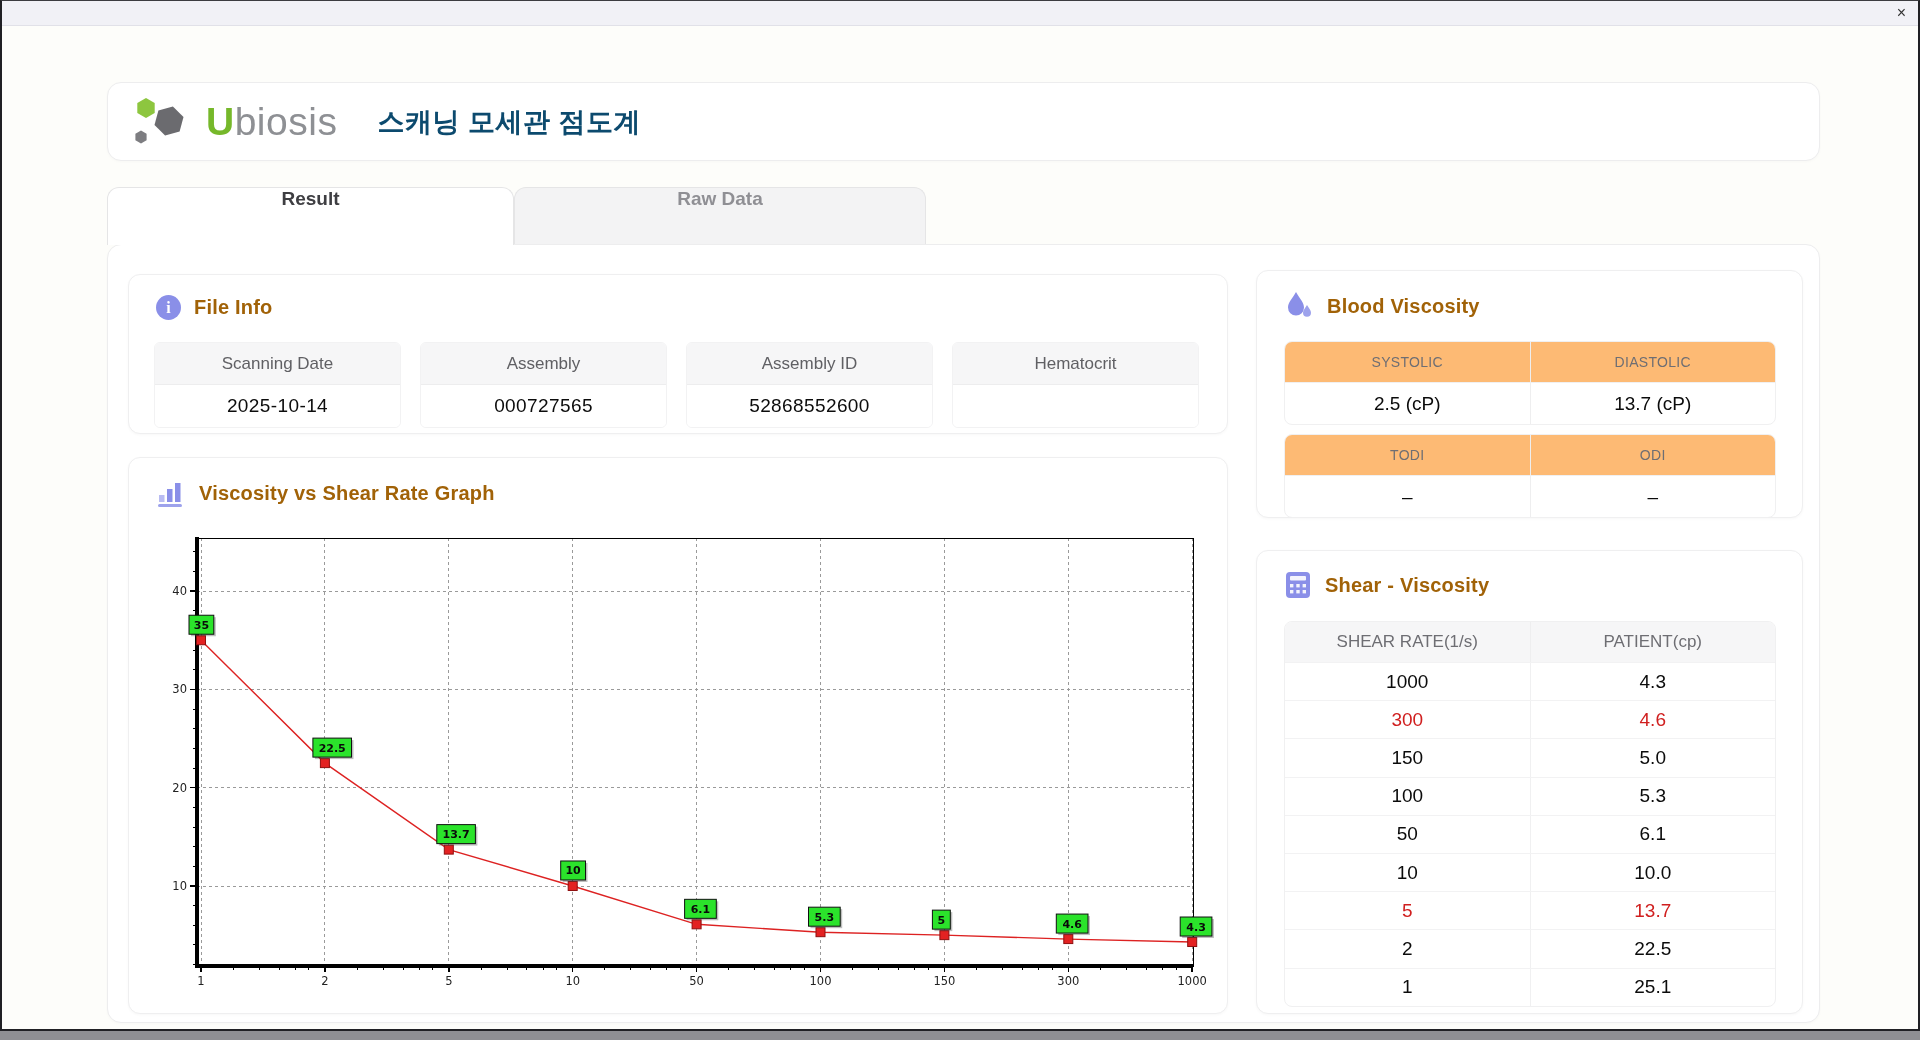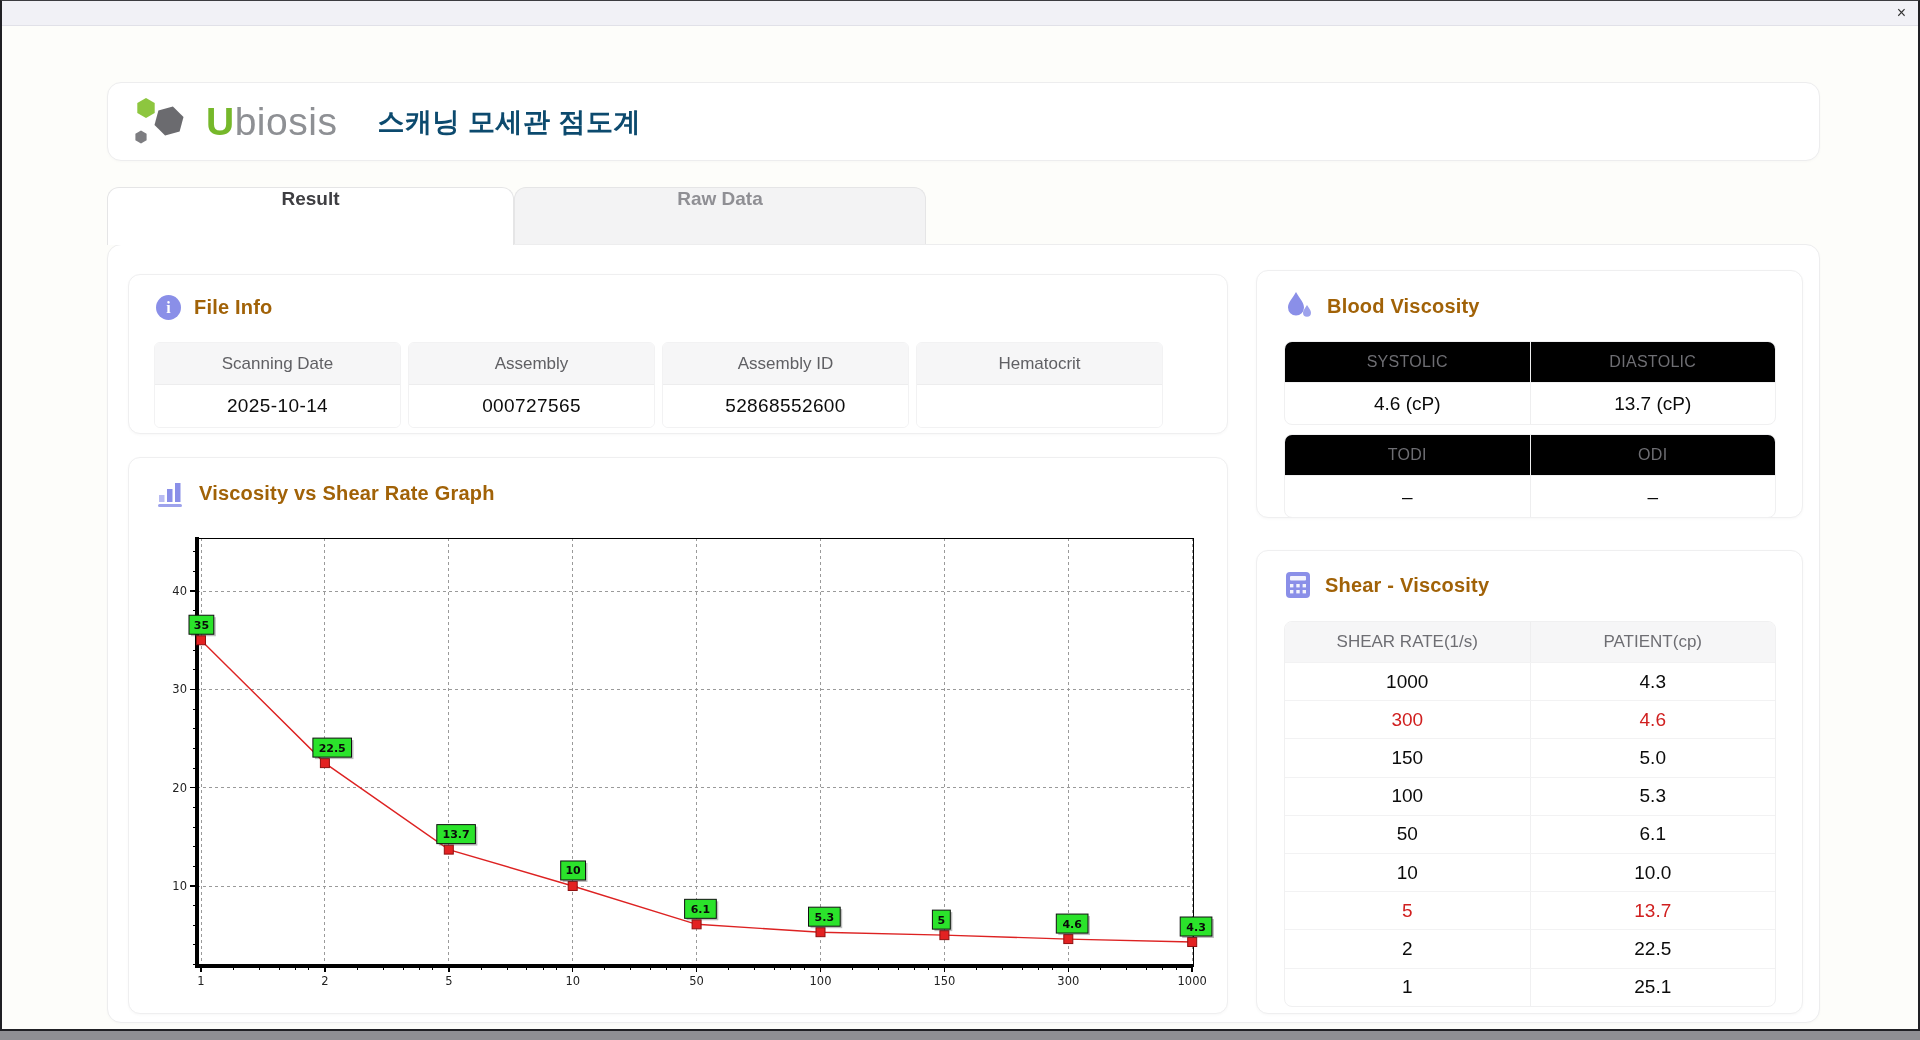--- a/index.html
+++ b/index.html
@@ -18,31 +18,31 @@
 #tab-result{left:105px;top:186px;width:407px;height:58px;background:#fff;color:#3e3e42;z-index:6}
 #tab-raw{left:512px;top:186px;width:412px;height:57px;background:#f3f3f4;color:#8f8f94;z-index:4}
 #content-card{left:105px;top:243px;width:1713px;height:779px;z-index:2}
 .subcard{position:absolute;background:#fff;border:1px solid #efeff0;border-radius:12px;box-shadow:0 1px 3px rgba(0,0,0,.03)}
 #file-card{left:20px;top:29px;width:1100px;height:160px}
 #graph-card{left:20px;top:212px;width:1100px;height:557px}
 #bv-card{left:1148px;top:25px;width:547px;height:248px}
 #sv-card{left:1148px;top:305px;width:547px;height:464px}
 .sec-head{position:absolute;left:27px;top:20px;display:flex;align-items:center;gap:13px}
 .sec-title{font-size:20px;font-weight:bold;color:#a16207;letter-spacing:.2px}
-.fields{position:absolute;left:25px;top:67px;display:flex;gap:7px}
+.fields{position:absolute;left:25px;top:67px;display:flex;gap:19px}
 .field{width:247px;border:1px solid #f2f2f3;border-radius:6px;overflow:hidden}
 .field-label{height:42px;background:#f6f6f7;color:#606064;font-size:17px;display:flex;align-items:center;justify-content:center;border-bottom:1px solid #ededee}
 .field-value{height:42px;background:#fff;font-size:19px;color:#0c0c0c;display:flex;align-items:center;justify-content:center;letter-spacing:.4px}
 .info-icon{width:25px;height:25px;border-radius:50%;background:#8a8fe8;color:#fff;font-weight:bold;font-size:16px;display:flex;align-items:center;justify-content:center;font-family:"Liberation Serif",serif}
 #chart{position:absolute;left:15px;top:65px;width:1070px;height:485px}
 #bv-tables{position:absolute;left:27px;top:70px;width:492px}
 .bv-table{border:1px solid #f0f0f1;border-radius:8px;overflow:hidden;margin-bottom:9px}
 .bv-row{display:flex}
 .bv-cell{flex:1;display:flex;align-items:center;justify-content:center}
-.bv-h .bv-cell{height:40px;background:#000000;color:#6e6e73;font-size:16px;letter-spacing:.3px}
+.bv-h .bv-cell{height:40px;background:#fdba74;color:#6e6e73;font-size:14px;letter-spacing:.3px}
 .bv-v .bv-cell{height:41px;font-size:19px;color:#0b0b0b}
 .bv-cell:first-child{border-right:1px solid #eeeeef}
 .bv-v{border-top:1px solid #f0f0f1}
 .sv-table{position:absolute;left:27px;top:70px;width:492px;border:1px solid #f0f0f1;border-radius:8px;overflow:hidden}
 .sv-hrow{display:flex;height:40px;background:#f6f6f7;color:#6e6e73;font-size:17px}
 .sv-cell{flex:1;display:flex;align-items:center;justify-content:center}
 .sv-row{display:flex;height:38.2px;border-top:1px solid #f2f2f3;font-size:19px;color:#0b0b0b}
 .sv-row .sv-cell:first-child{border-right:1px solid #f0f0f1}
 .sv-hrow .sv-cell:first-child{border-right:1px solid #eeeeef}
 .sv-row.hl{color:#d01f1f}
@@ -258,21 +258,21 @@
         </svg>
         <span class="sec-title">Blood Viscosity</span>
       </div>
       <div id="bv-tables">
           <div class="bv-table">
             <div class="bv-row bv-h">
               <div class="bv-cell">SYSTOLIC</div>
               <div class="bv-cell">DIASTOLIC</div>
             </div>
             <div class="bv-row bv-v">
-              <div class="bv-cell">4.6 (cP)</div>
+              <div class="bv-cell">2.5 (cP)</div>
               <div class="bv-cell">13.7 (cP)</div>
             </div>
           </div>
           <div class="bv-table">
             <div class="bv-row bv-h">
               <div class="bv-cell">TODI</div>
               <div class="bv-cell">ODI</div>
             </div>
             <div class="bv-row bv-v">
               <div class="bv-cell">–</div>

